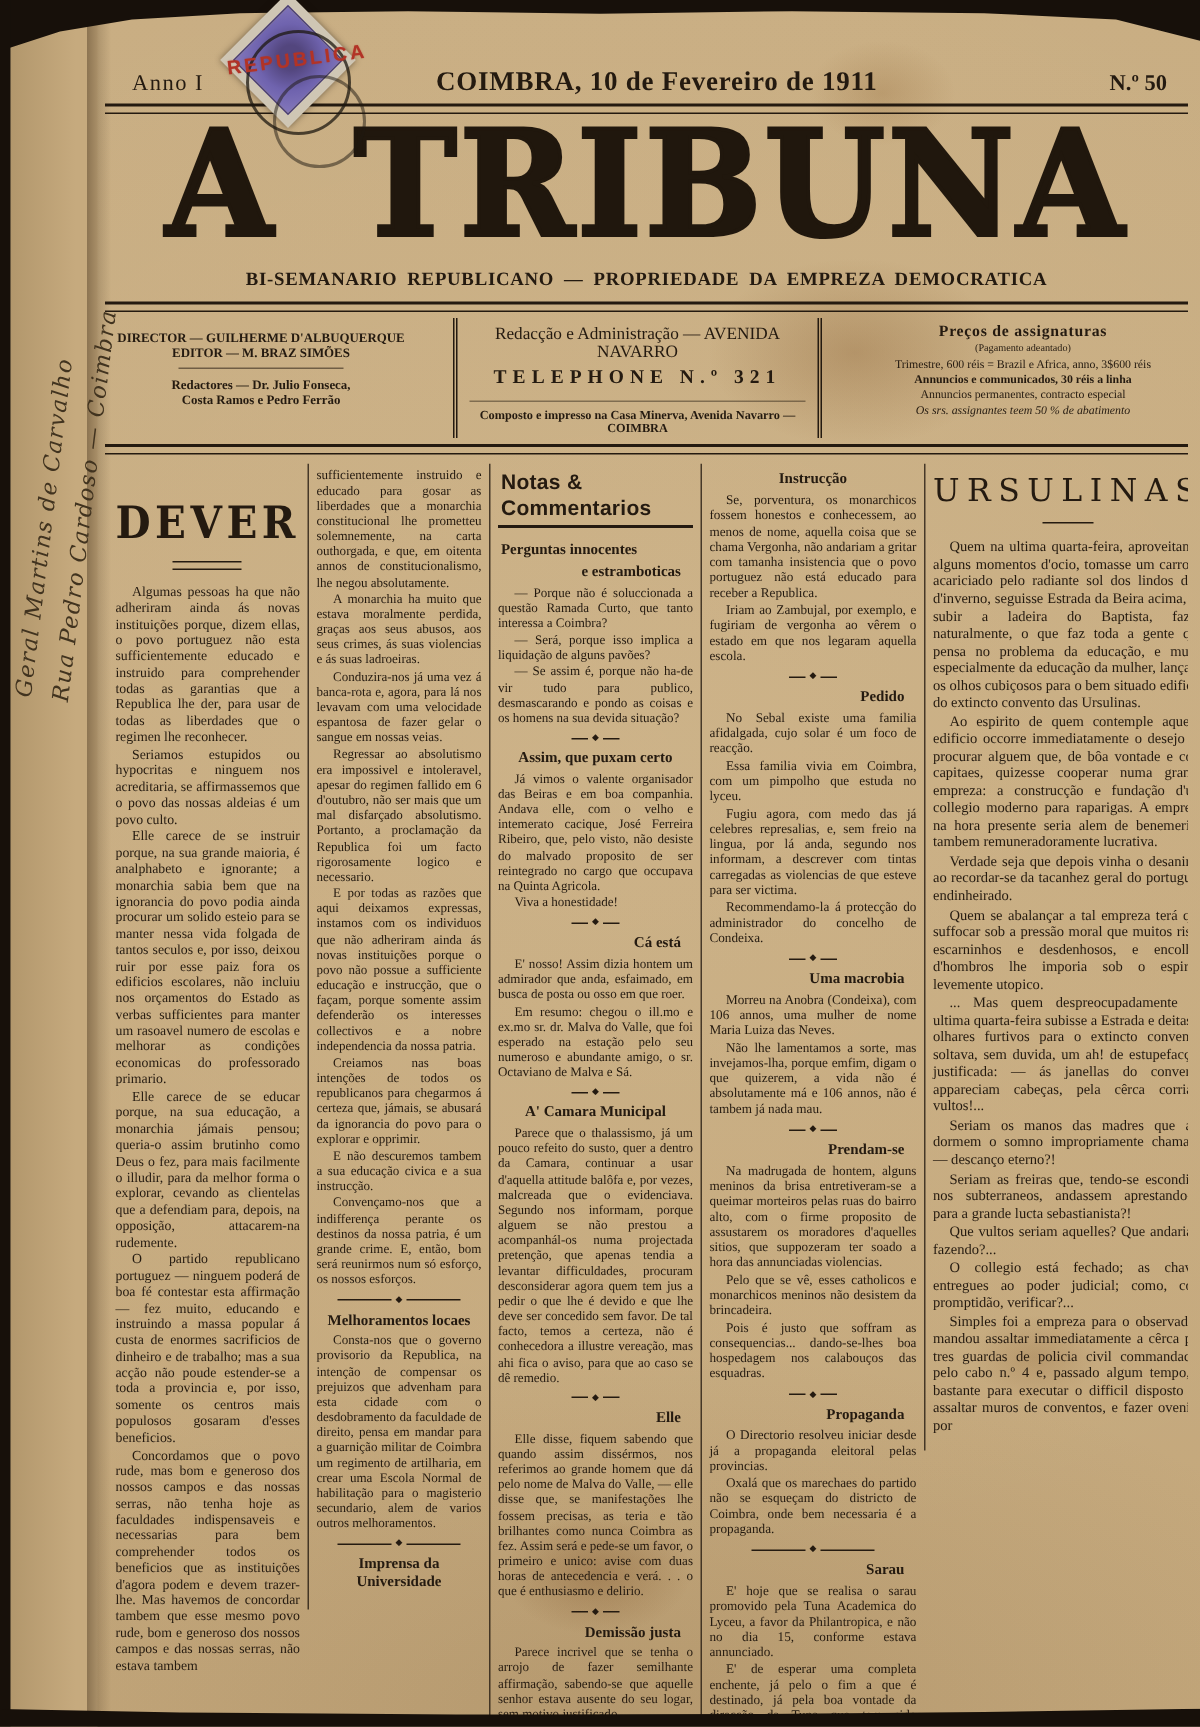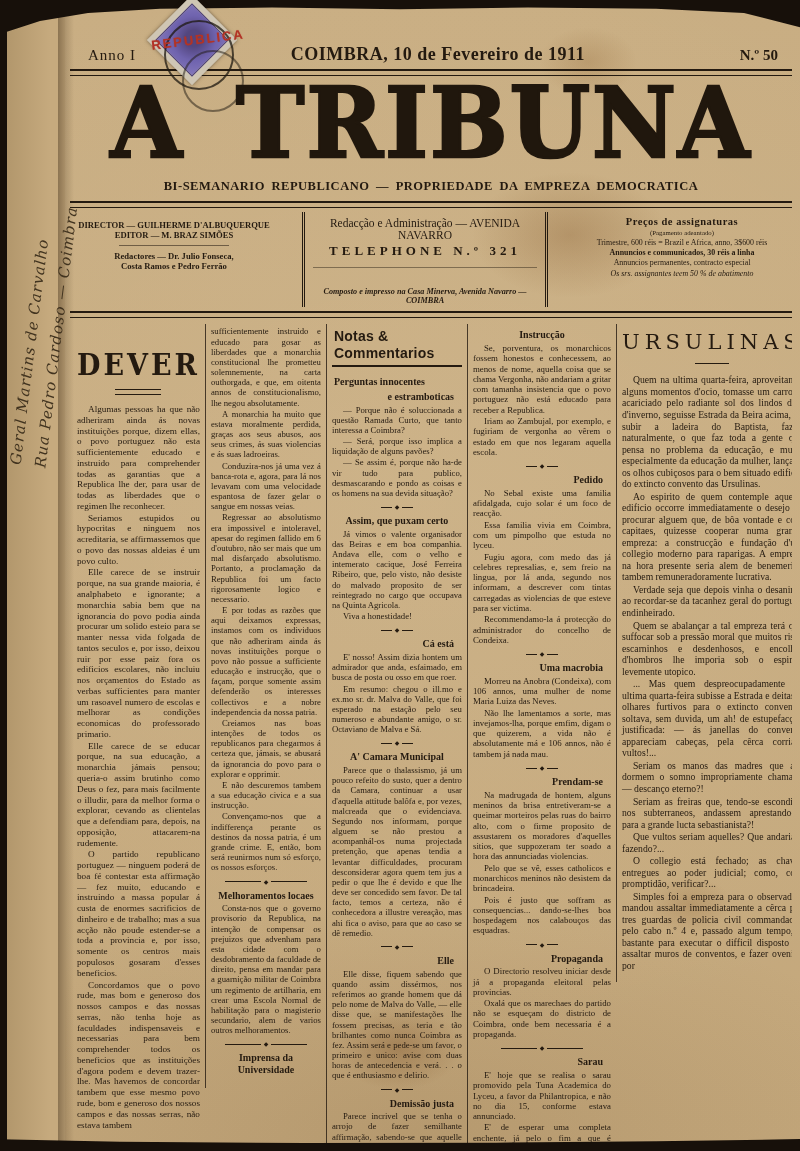--- a/index.html
+++ b/index.html
@@ -37,21 +37,21 @@
     font-size:92px;line-height:.95;letter-spacing:2px;word-spacing:18px;color:#20170d;
     -webkit-text-stroke:2.5px #20170d;transform:scaleY(1.06);}
   .subtitle{text-align:center;font-weight:bold;font-size:12.5px;letter-spacing:.5px;word-spacing:3px;margin:12px 0 7px;}
   
   .admin{display:flex;align-items:stretch;margin:0 4px;padding:4px 0;gap:24px;}
   .admin-left{flex:0 0 200px;text-align:center;font-size:8.6px;font-weight:bold;padding:8px 4px 2px;}
   .a-sep{width:55%;border-top:1px solid rgba(36,26,16,.55);margin:5px auto;}
   .admin-center{flex:1;text-align:center;border-left:3px double #241a10;border-right:3px double #241a10;padding:5px 8px 2px;}
   .ac-l1{font-size:11.5px;}
   .ac-l2{font-weight:bold;font-size:13px;letter-spacing:4px;margin-top:2px;}
-  .ac-l3{font-size:8.2px;font-weight:bold;margin-top:8px;border-top:1px solid rgba(36,26,16,.45);padding-top:19px;font-style:italic;}
+  .ac-l3{font-size:8.2px;font-weight:bold;margin-top:8px;border-top:1px solid rgba(36,26,16,.45);padding-top:4px;}
   .admin-right{flex:0 0 212px;text-align:center;font-size:7.9px;padding:3px 4px;line-height:1.3;}
   .ar-t{font-weight:bold;font-size:10.5px;letter-spacing:.5px;}
   .ar-s{font-size:6.8px;}
   .ar-b{font-weight:bold;}
   .ar-i{font-style:italic;}
   
   .columns{display:flex;align-items:flex-start;margin:6px 4px 0 6px;height:838px;overflow:hidden;}
   .col{box-sizing:border-box;padding:2px 5px 10px;text-align:justify;}
   .col + .col{border-left:1px solid rgba(36,26,16,.8);}
   .col1{flex:0 0 124px;font-size:9.2px;line-height:1.17;margin-top:17px;}

